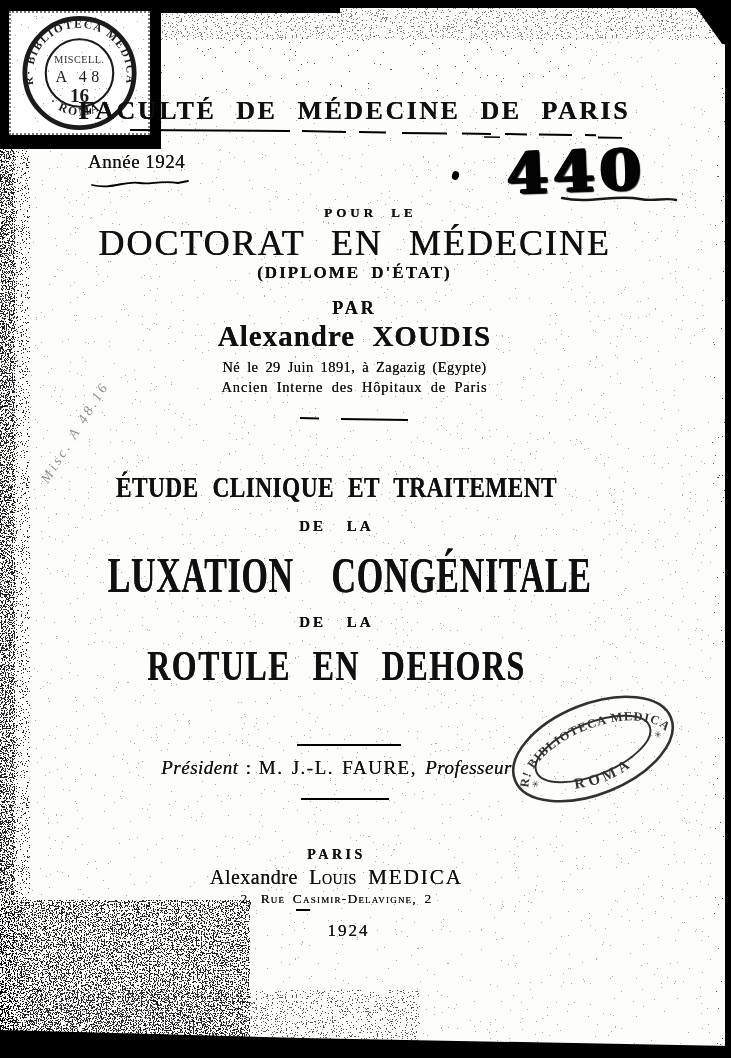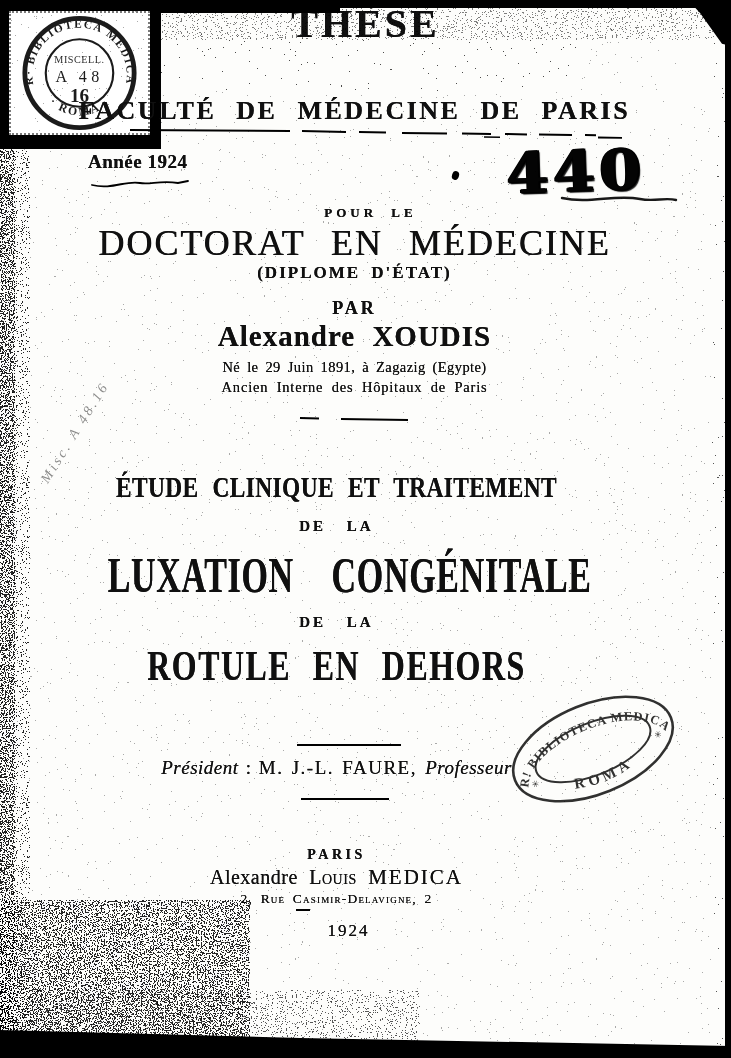--- a/index.html
+++ b/index.html
@@ -16,21 +16,21 @@
   .abs {position:absolute;}
   svg{display:block;}
 
   
   .label{
     position:absolute;left:9px;top:11px;width:141px;height:124px;
     background:#fff;border:2px dotted #7a7a7a;box-sizing:border-box;
   }
   
   .faculty{top:96px;font-size:26px;font-weight:bold;letter-spacing:2.5px;word-spacing:11px;}
-  .annee{left:88px;top:151px;font-size:19px;font-weight:bold;letter-spacing:.5px;}
+  .annee{left:88px;top:151px;font-size:19px;font-weight:normal;letter-spacing:.5px;}
   .these{top:143px;left:0;right:40px;text-align:center;font-size:40px;font-weight:bold;letter-spacing:3px;}
   .inknum{
     left:505px;top:140px;font-size:56px;font-weight:bold;
     font-family:"DejaVu Serif",serif;color:#040404;
     transform:rotate(-2deg) scaleX(1.08);transform-origin:0 0;
     text-shadow:1.5px 0 0 #000,-1px .5px 0 #000,0 1.5px 1px #000,2px 2px 1px rgba(0,0,0,.9);
     letter-spacing:4px;
   }
   .pourle{top:205px;font-size:13px;font-weight:bold;letter-spacing:4px;word-spacing:7px;margin-left:32px;}
   .doctorat{top:222px;font-size:36px;letter-spacing:2px;word-spacing:15px;text-shadow:.5px 0 0 currentColor;}
@@ -105,21 +105,20 @@
       <path d="M356,13 L372,13.3" stroke-width="1.6"></path>
       <path d="M470,13.5 L494,13.8" stroke-width="1.8"></path>
     </g>
   </svg>
 
   <div class="abs annee ink">Année 1924</div>
   <svg class="abs" style="left:90px;top:176px;" width="108" height="16" viewBox="0 0 108 16">
     <path d="M2,9 C22,14 36,4 50,7 C60,9 70,4 88,7 L98,5" fill="none" stroke="#000" stroke-width="1.8" stroke-linecap="round"></path>
   </svg>
 
-  <div class="these ink">THÈSE</div>
   <div class="inkdot"></div>
 
   <div class="abs inknum">440</div>
   <svg class="abs" style="left:560px;top:188px;" width="120" height="22" viewBox="0 0 120 22">
     <path d="M2,10 C30,16 55,6 80,11 C95,14 105,9 116,12" fill="none" stroke="#000" stroke-width="2.4" stroke-linecap="round" opacity=".9"></path>
   </svg>
 
   <div class="cx pourle ink">POUR LE</div>
   <div class="cx doctorat ink">DOCTORAT EN MÉDECINE</div>
   <div class="cx diplome ink">(DIPLOME D'ÉTAT)</div>

